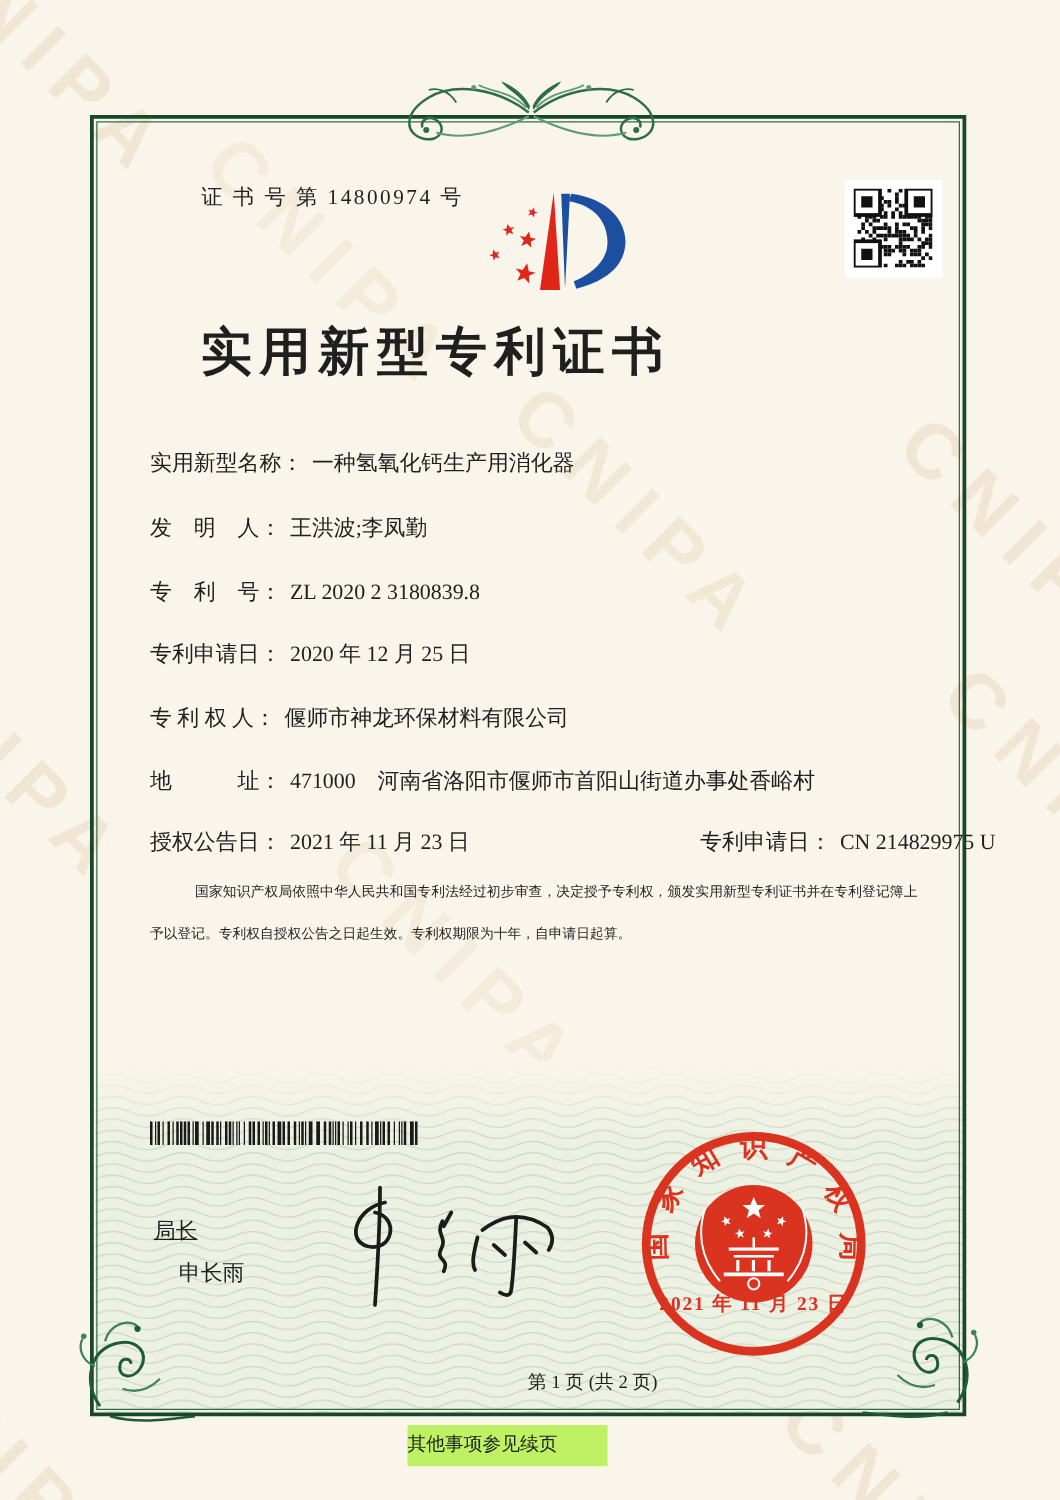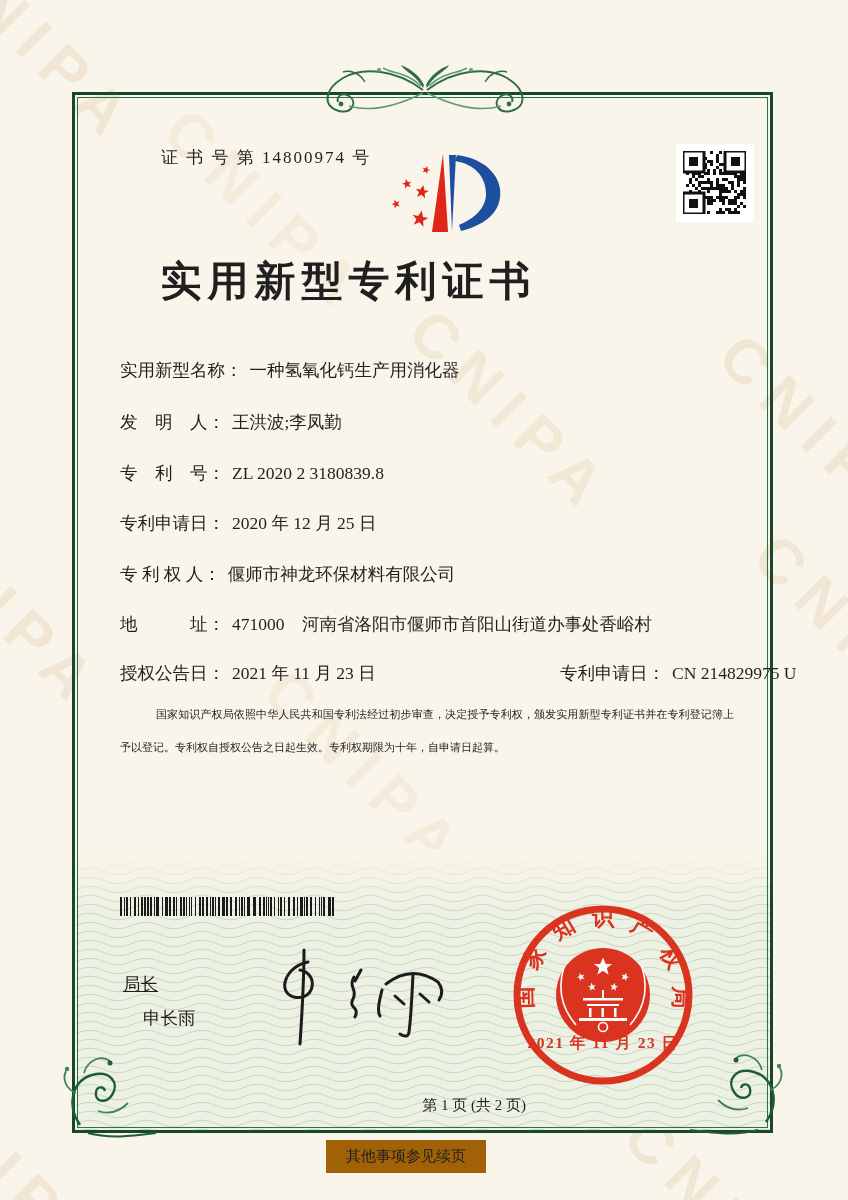--- a/index.html
+++ b/index.html
@@ -27,22 +27,22 @@
   .body-text p{margin:0;text-indent:36px;}
   .barcode{position:absolute;left:120px;top:897px;z-index:3;}
   .qr{position:absolute;left:676px;top:144px;width:78px;height:78px;background:#fff;z-index:3;}
   .qr svg{position:absolute;left:7px;top:7px;}
   .sig-title{position:absolute;left:123px;top:972px;font-size:17.5px;z-index:4;text-decoration:underline;}
   .sig-name{position:absolute;left:123px;top:1006px;font-size:17.5px;z-index:4;margin-left:20px;}
   .signature{position:absolute;left:248px;top:944px;z-index:4;}
   .seal{position:absolute;left:504px;top:895px;z-index:4;opacity:.95;}
   .pagefoot{position:absolute;left:356px;top:1096px;width:170px;text-align:right;
             font-size:15px;z-index:3;}
-  .contbox{position:absolute;left:326px;top:1140px;width:160px;height:33px;background:#a16207;
-           text-align:center;line-height:33px;font-size:15px;z-index:3;}
+  .contbox{position:absolute;left:326px;top:1140px;width:160px;height:33px;background:#bef264;
+           text-align:left;line-height:33px;font-size:15px;z-index:3;}
   .logo{position:absolute;left:353px;top:146px;z-index:3;}
 </style>
 </head>
 <body>
 
 <div class="page">
 
   <div class="wm" style="left:-30px;top:-75px;">CNIPA</div>
   <div class="wm" style="left:200px;top:95px;opacity:.35;">CNIPA</div>
   <div class="wm" style="left:445px;top:295px;opacity:.45;">CNIPA</div>

